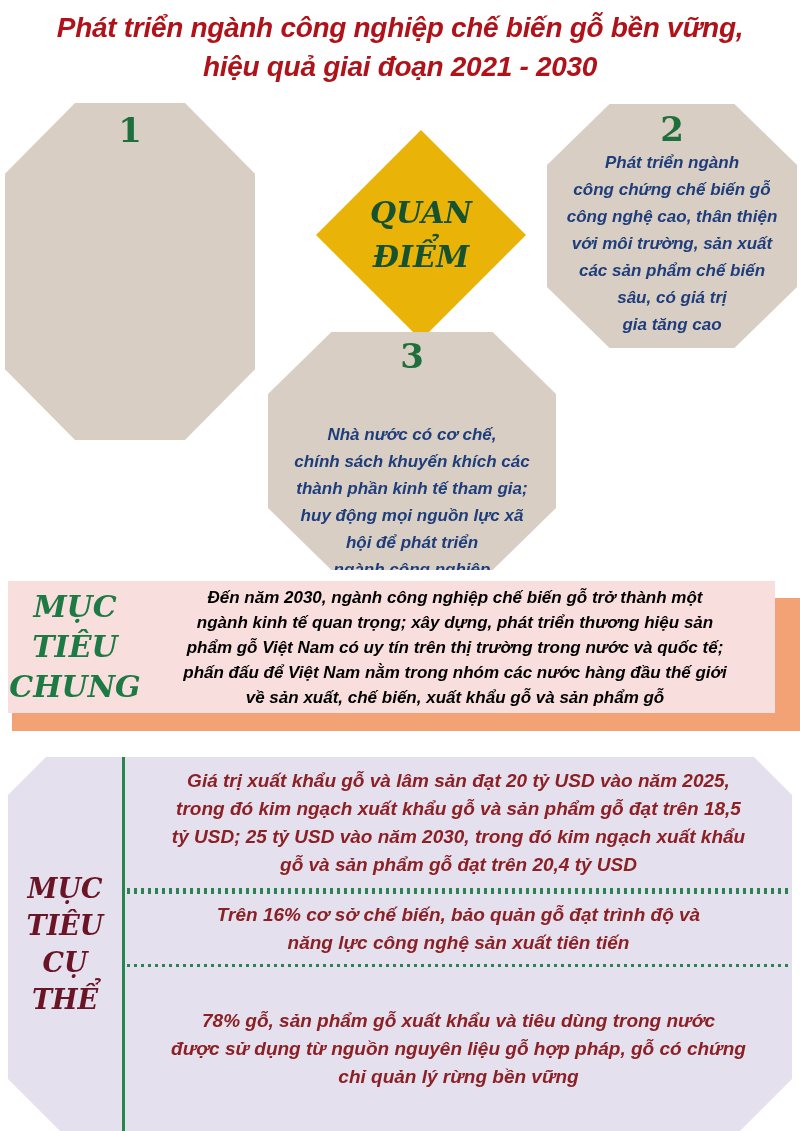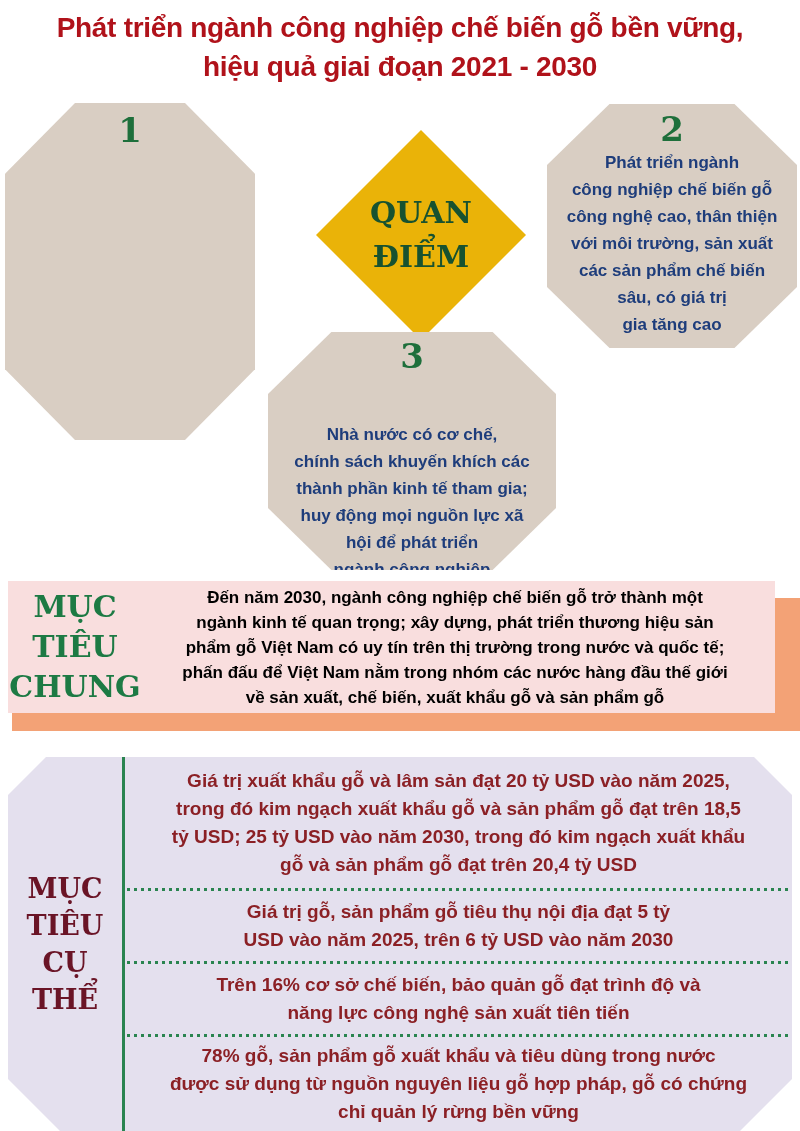--- a/index.html
+++ b/index.html
@@ -1,20 +1,20 @@
 <!DOCTYPE html>
 <html><head>
 <meta charset="utf-8">
 <style>
   html,body{margin:0;padding:0;background:#ffffff;}
   #canvas{
     position:relative;width:800px;height:1131px;background:#ffffff;
     overflow:hidden;font-family:"Liberation Sans","DejaVu Sans",sans-serif;
   }
-  .pre{white-space:pre-line;}
+  .pre{white-space:pre-line;font-style:italic;}
 
   
   .page-title{
     position:absolute;top:8px;left:0;width:800px;text-align:center;
     font-size:28px;line-height:39px;font-weight:bold;color:#b0121a;
     letter-spacing:-0.3px;
   }
 
   
   .oct{
@@ -110,21 +110,21 @@
   </div>
 
   <div class="diamond">
     <div class="diamond-label pre">QUAN
 ĐIỂM</div>
   </div>
 
   <div class="oct" id="oct2">
     <div class="num">2</div>
     <div class="txt pre">Phát triển ngành
-công nghiệp chế biến gỗ
+công chứng chế biến gỗ
 công nghệ cao, thân thiện
 với môi trường, sản xuất
 các sản phẩm chế biến
 sâu, có giá trị
 gia tăng cao</div>
   </div>
 
   <div class="oct" id="oct3">
     <div class="num">3</div>
     <div class="txt pre">Nhà nước có cơ chế,
@@ -152,22 +152,20 @@
 TIÊU
 CỤ
 THỂ</div>
     <div class="mtct-vline"></div>
     <div class="mtct-content">
       <div class="goal goal-1 pre">Giá trị xuất khẩu gỗ và lâm sản đạt 20 tỷ USD vào năm 2025,
 trong đó kim ngạch xuất khẩu gỗ và sản phẩm gỗ đạt trên 18,5
 tỷ USD; 25 tỷ USD vào năm 2030, trong đó kim ngạch xuất khẩu
 gỗ và sản phẩm gỗ đạt trên 20,4 tỷ USD</div>
       <div class="dotted-sep"></div>
-      <div class="goal goal-2 pre">Giá trị gỗ, sản phẩm gỗ tiêu thụ nội địa đạt 5 tỷ
-USD vào năm 2025, trên 6 tỷ USD vào năm 2030</div>
       <div class="dotted-sep"></div>
       <div class="goal goal-3 pre">Trên 16% cơ sở chế biến, bảo quản gỗ đạt trình độ và
 năng lực công nghệ sản xuất tiên tiến</div>
       <div class="dotted-sep"></div>
       <div class="goal goal-4 pre">78% gỗ, sản phẩm gỗ xuất khẩu và tiêu dùng trong nước
 được sử dụng từ nguồn nguyên liệu gỗ hợp pháp, gỗ có chứng
 chỉ quản lý rừng bền vững</div>
     </div>
   </div>
 

